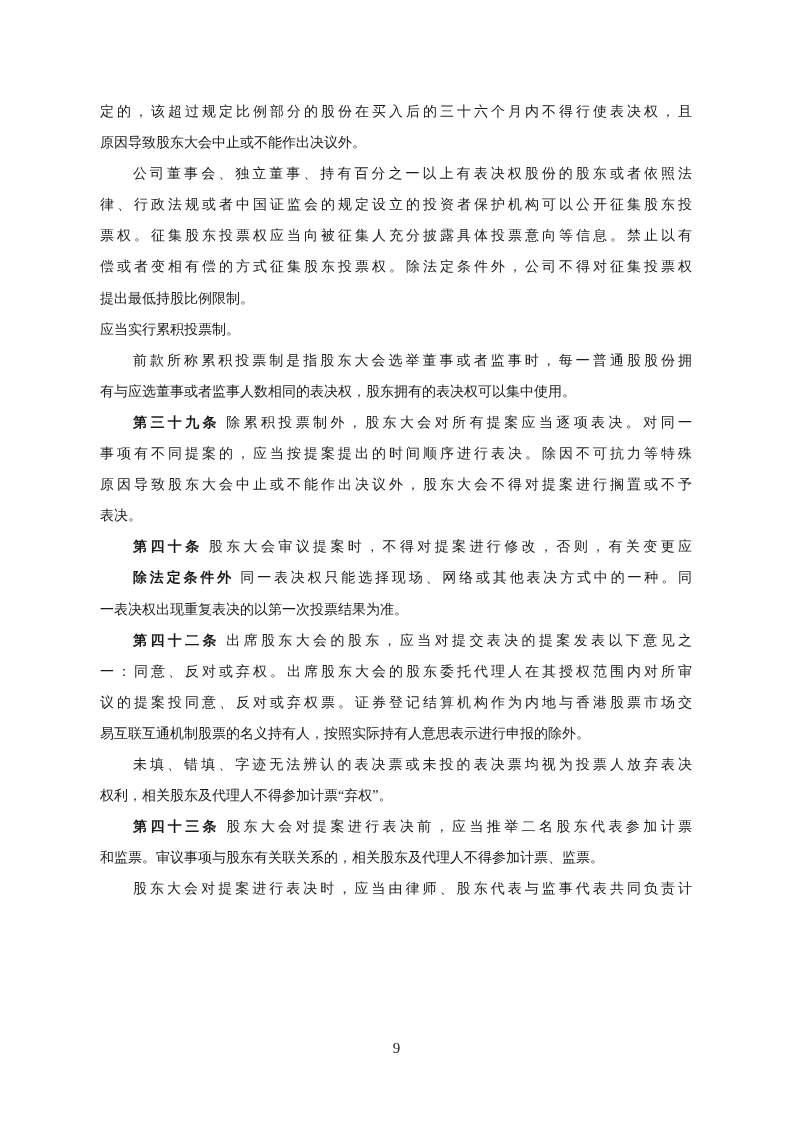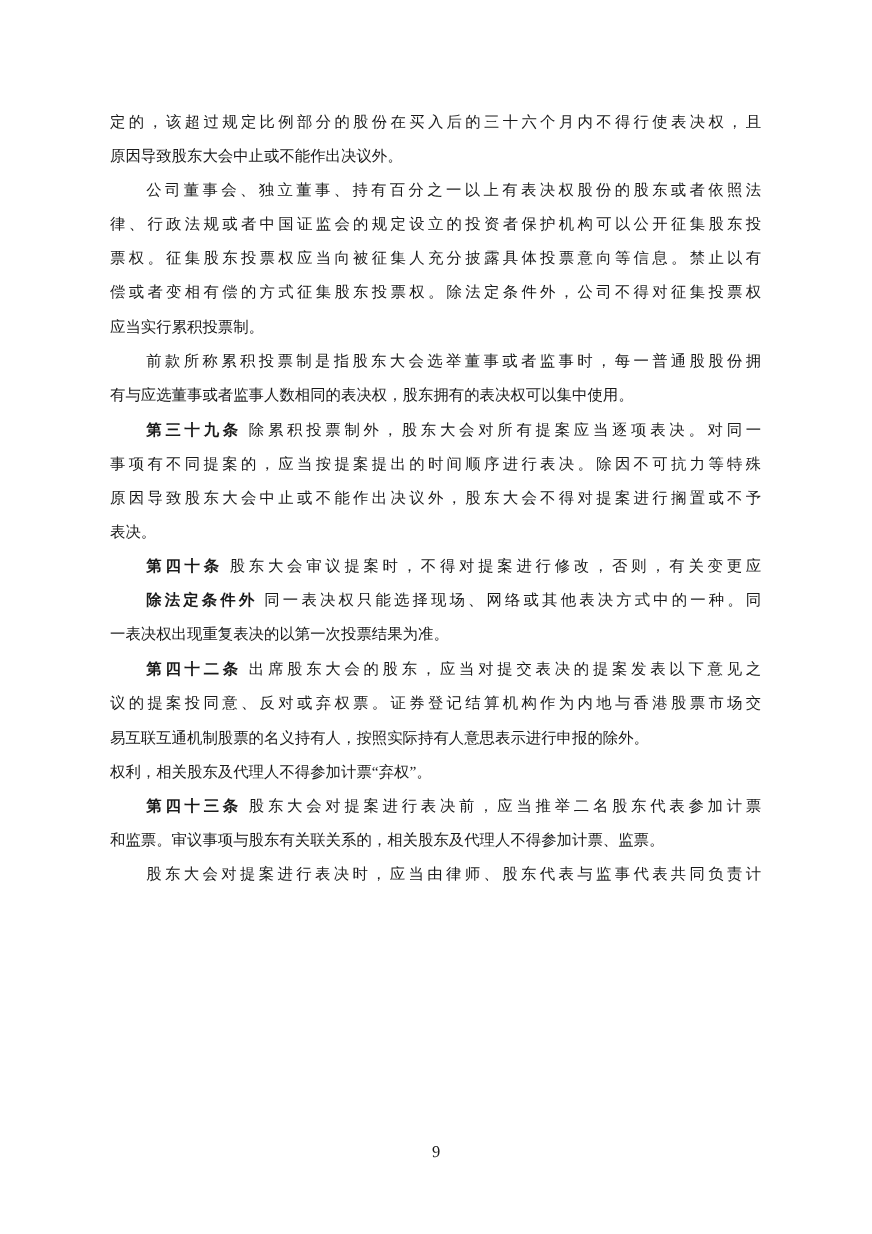--- a/index.html
+++ b/index.html
@@ -55,32 +55,35 @@
 <body>
 
 <div class="page" style="background: rgb(255, 255, 255); color: rgb(26, 26, 26);">
   <div class="text-block" id="text-block">
       <div class="line">定的，该超过规定比例部分的股份在买入后的三十六个月内不得行使表决权，且</div>
       <div class="line last">原因导致股东大会中止或不能作出决议外。</div>
       <div class="line indent">公司董事会、独立董事、持有百分之一以上有表决权股份的股东或者依照法</div>
       <div class="line">律、行政法规或者中国证监会的规定设立的投资者保护机构可以公开征集股东投</div>
       <div class="line">票权。征集股东投票权应当向被征集人充分披露具体投票意向等信息。禁止以有</div>
       <div class="line">偿或者变相有偿的方式征集股东投票权。除法定条件外，公司不得对征集投票权</div>
+      <div class="line last">提出最低持股比例限制。</div>
       <div class="line last">应当实行累积投票制。</div>
       <div class="line indent">前款所称累积投票制是指股东大会选举董事或者监事时，每一普通股股份拥</div>
       <div class="line last">有与应选董事或者监事人数相同的表决权，股东拥有的表决权可以集中使用。</div>
       <div class="line indent"><span class="article-no">第三十九条</span>除累积投票制外，股东大会对所有提案应当逐项表决。对同一</div>
       <div class="line">事项有不同提案的，应当按提案提出的时间顺序进行表决。除因不可抗力等特殊</div>
       <div class="line">原因导致股东大会中止或不能作出决议外，股东大会不得对提案进行搁置或不予</div>
       <div class="line last">表决。</div>
       <div class="line indent"><span class="article-no">第四十条</span>股东大会审议提案时，不得对提案进行修改，否则，有关变更应</div>
       <div class="line indent"><span class="article-no">除法定条件外</span>同一表决权只能选择现场、网络或其他表决方式中的一种。同</div>
       <div class="line last">一表决权出现重复表决的以第一次投票结果为准。</div>
       <div class="line indent"><span class="article-no">第四十二条</span>出席股东大会的股东，应当对提交表决的提案发表以下意见之</div>
+      <div class="line">一：同意、反对或弃权。出席股东大会的股东委托代理人在其授权范围内对所审</div>
       <div class="line">议的提案投同意、反对或弃权票。证券登记结算机构作为内地与香港股票市场交</div>
       <div class="line last">易互联互通机制股票的名义持有人，按照实际持有人意思表示进行申报的除外。</div>
+      <div class="line indent">未填、错填、字迹无法辨认的表决票或未投的表决票均视为投票人放弃表决</div>
       <div class="line last">权利，相关股东及代理人不得参加计票“弃权”。</div>
       <div class="line indent"><span class="article-no">第四十三条</span>股东大会对提案进行表决前，应当推举二名股东代表参加计票</div>
       <div class="line last">和监票。审议事项与股东有关联关系的，相关股东及代理人不得参加计票、监票。</div>
       <div class="line indent">股东大会对提案进行表决时，应当由律师、股东代表与监事代表共同负责计</div>
     </div>
   <div class="page-footer">9</div>
 </div>
 
 </body></html>

